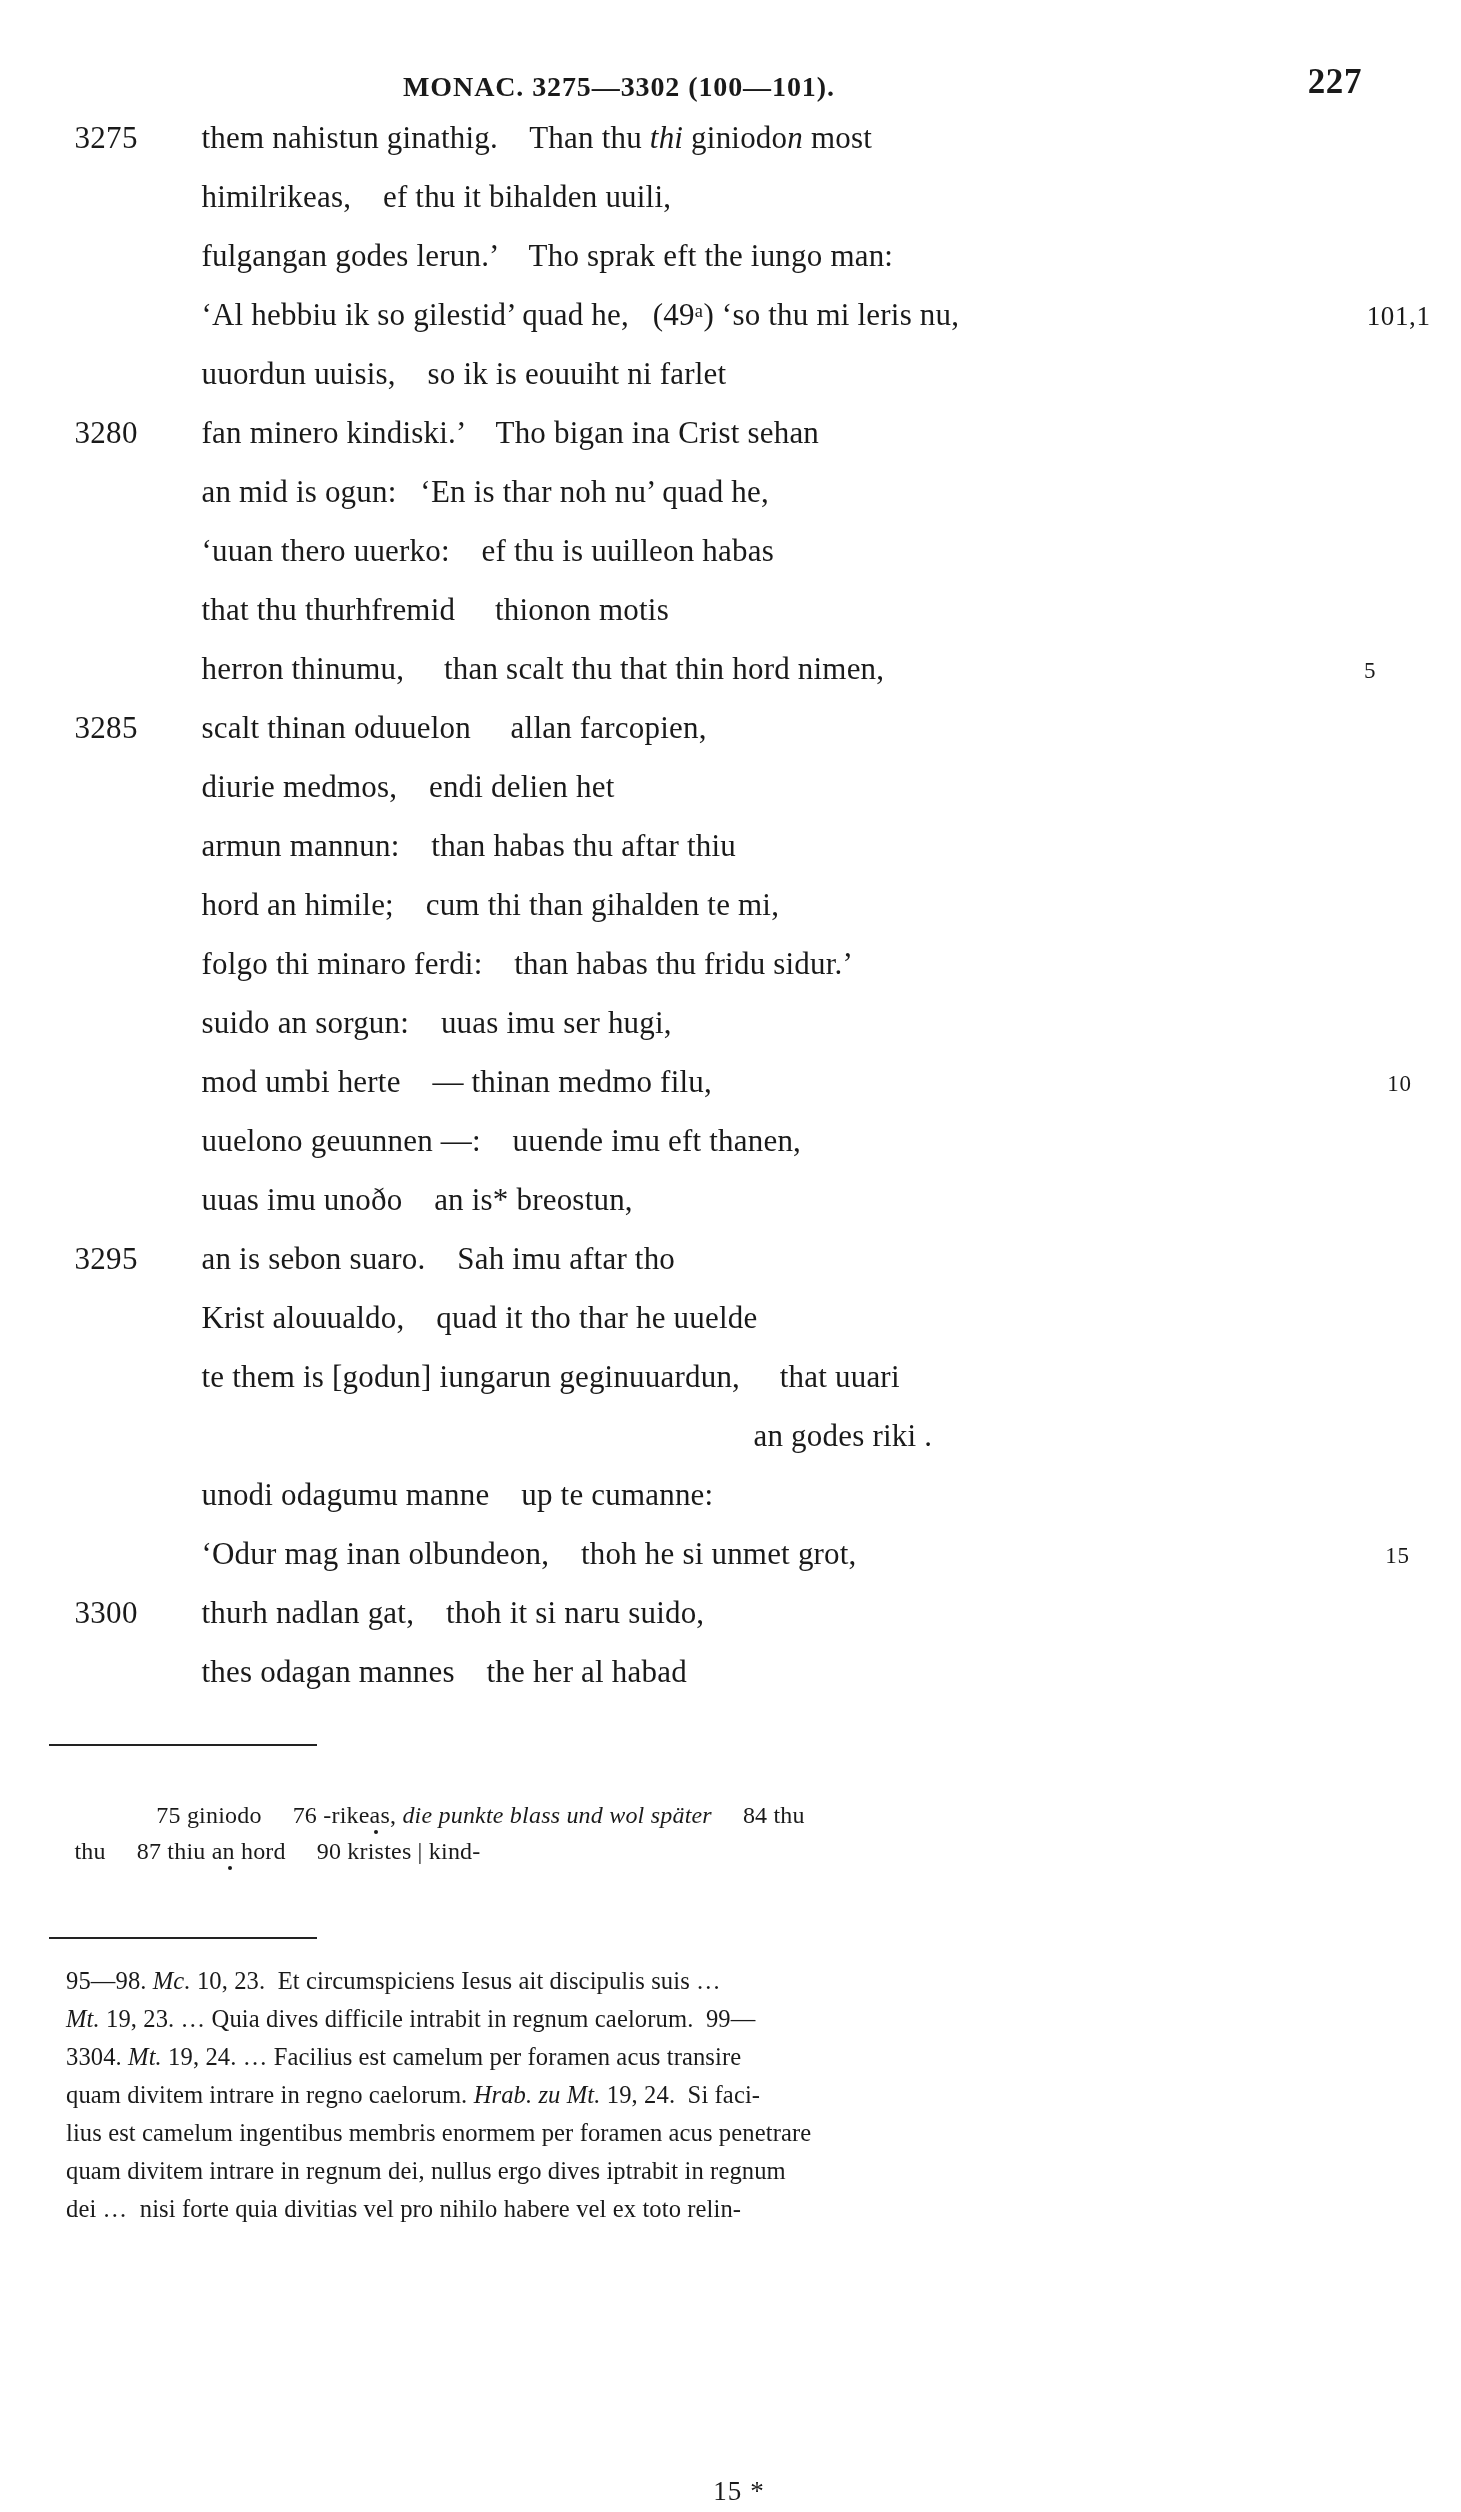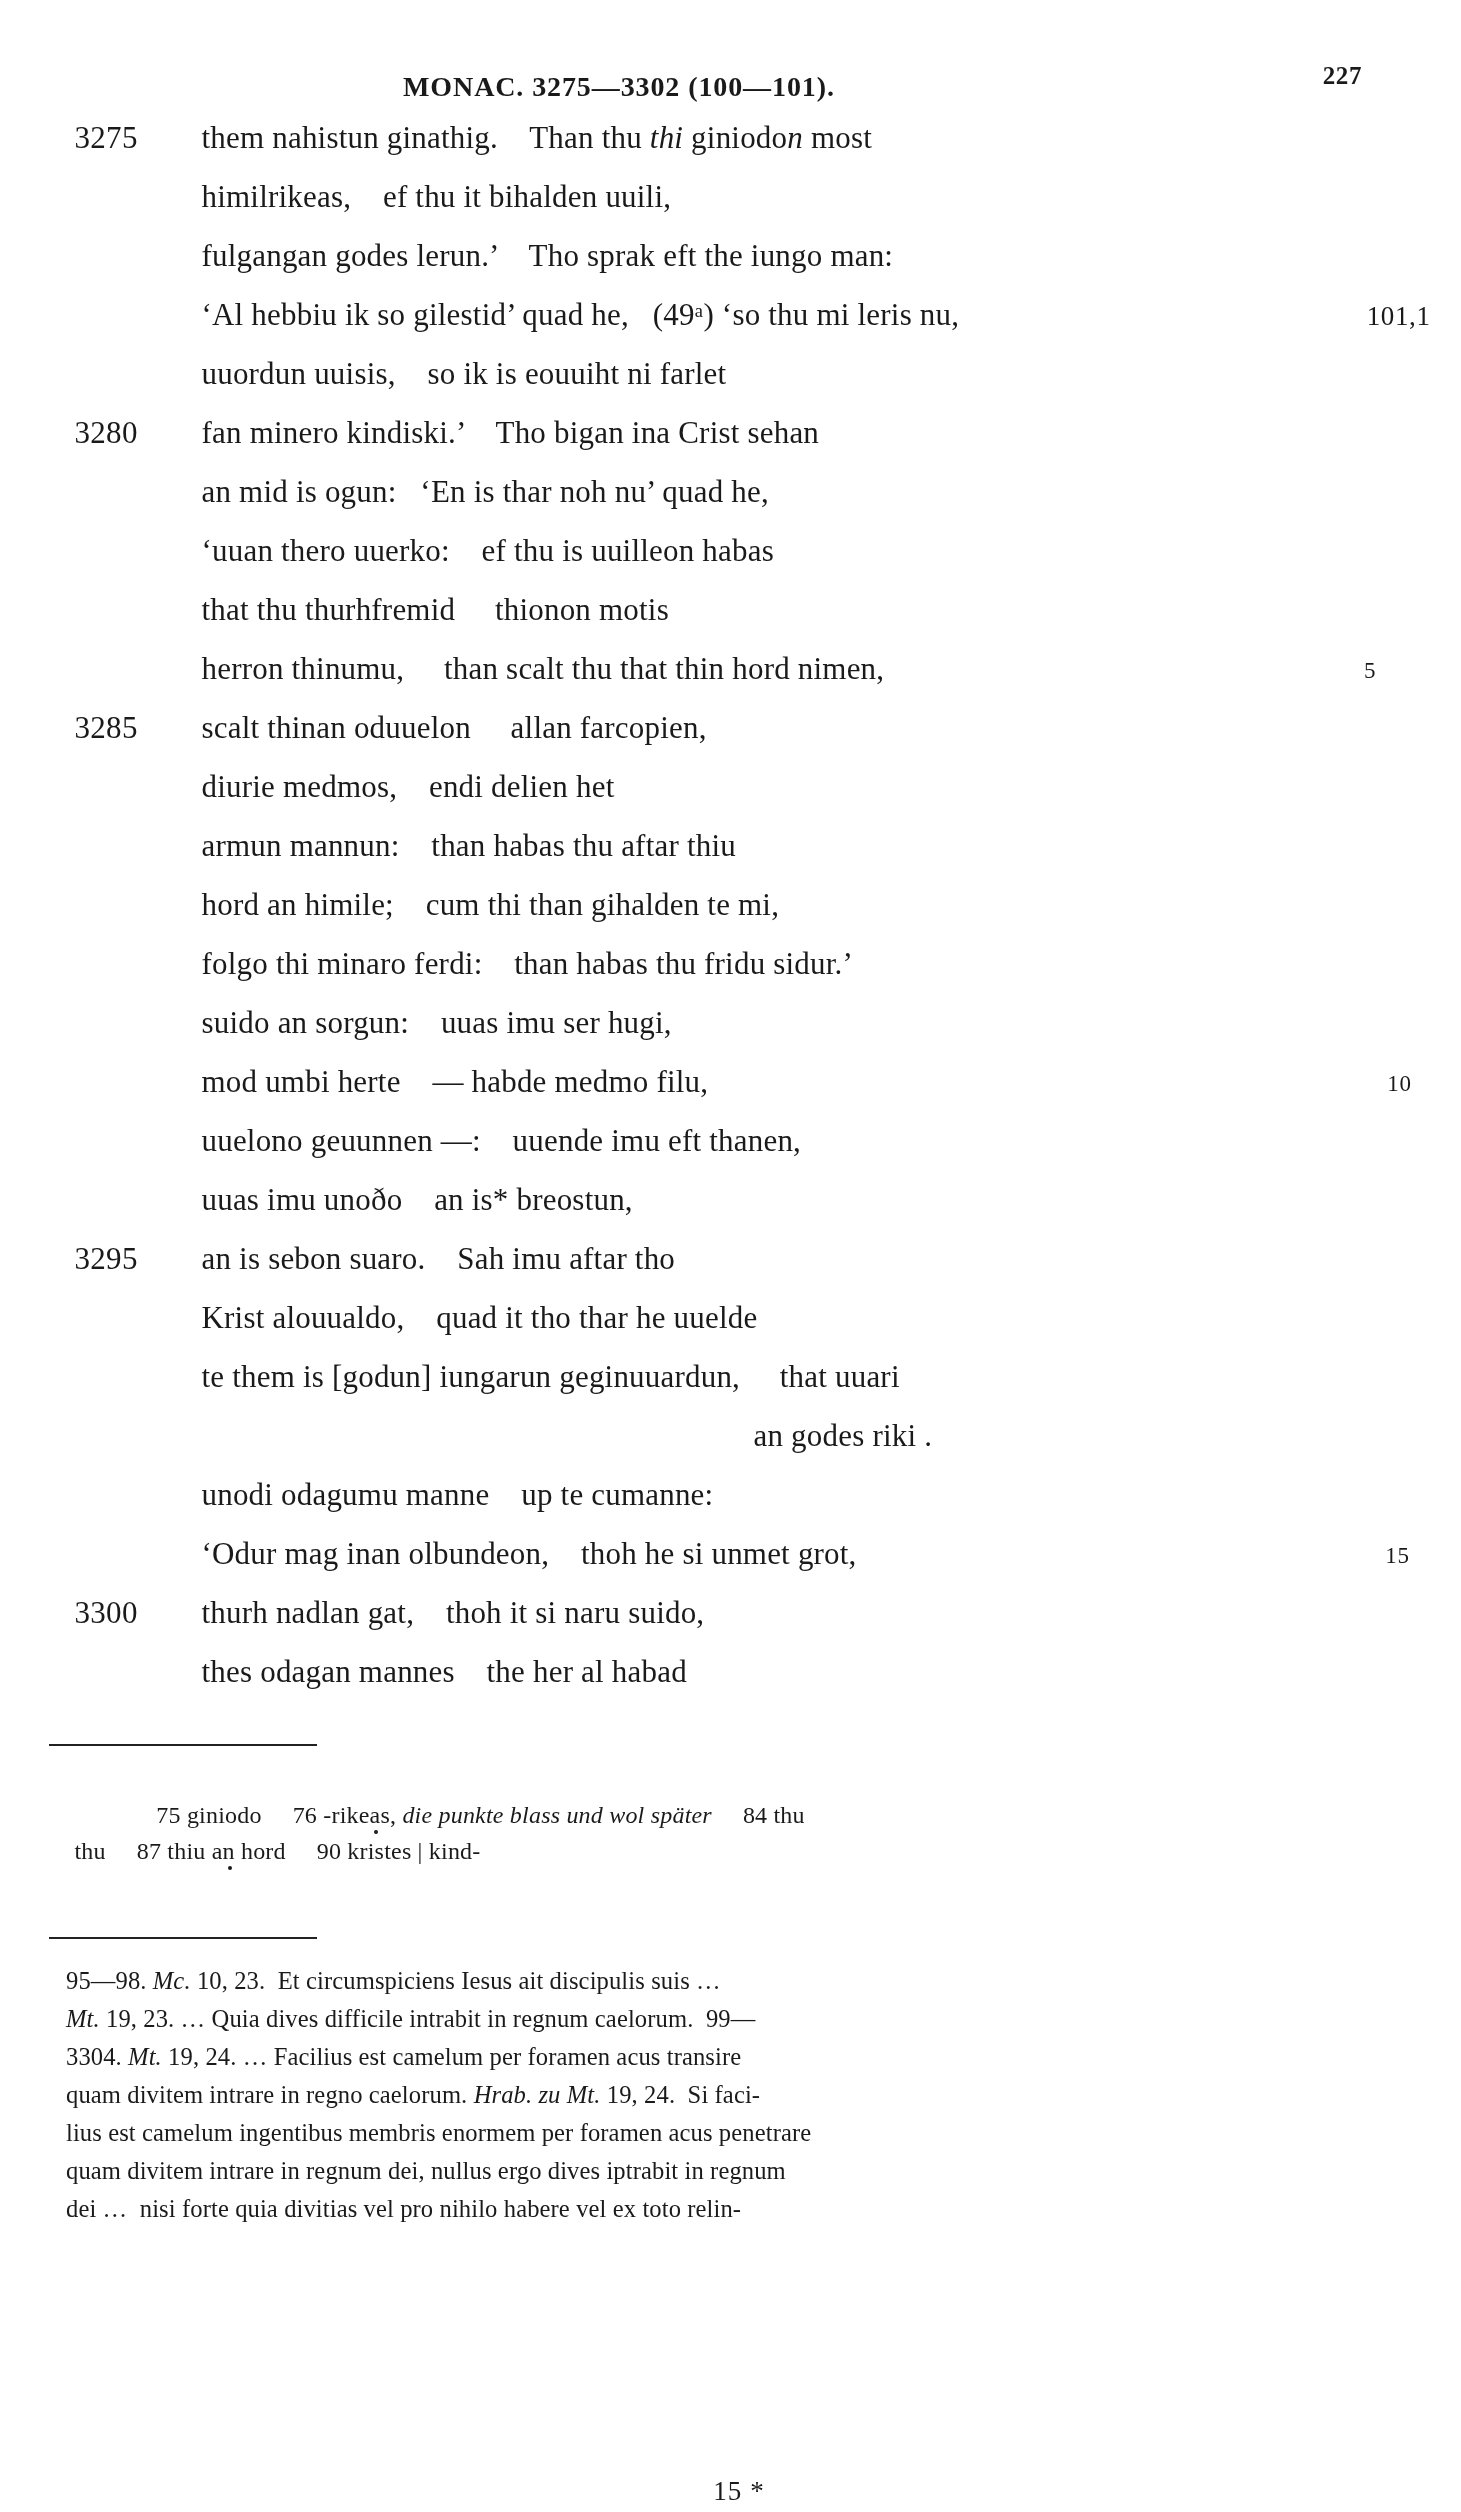--- a/index.html
+++ b/index.html
@@ -39,21 +39,21 @@
     top: 55px;
     font-size: 28px;
     font-weight: 700;
     letter-spacing: 0.9px;
     white-space: nowrap;
   }
   .runhead-page {
     position: absolute;
     right: 17px;
     top: 46px;
-    font-size: 25px;
+    font-size: 35px;
     font-weight: 700;
     letter-spacing: 0.6px;
   }
 
   
   .verse-block {
     position: relative;
     margin: 0 auto;
     width: 1313px;
     margin-top: 28.5px;
@@ -172,21 +172,21 @@
       <div class="vline"><span class="vnum"></span><span class="vtext"><span>an mid is ogun:   ‘En is thar noh nu’ quad he,</span></span></div>
       <div class="vline"><span class="vnum"></span><span class="vtext"><span>‘uuan thero uuerko:    ef thu is uuilleon habas</span></span></div>
       <div class="vline"><span class="vnum"></span><span class="vtext"><span>that thu thurhfremid     thionon motis</span></span></div>
       <div class="vline"><span class="vnum"></span><span class="vtext"><span>herron thinumu,     than scalt thu that thin hord nimen,</span></span><span class="vmarg m5">5</span></div>
       <div class="vline"><span class="vnum">3285</span><span class="vtext"><span>scalt thinan oduuelon     allan farcopien,</span></span></div>
       <div class="vline"><span class="vnum"></span><span class="vtext"><span>diurie medmos,    endi delien het</span></span></div>
       <div class="vline"><span class="vnum"></span><span class="vtext"><span>armun mannun:    than habas thu aftar thiu</span></span></div>
       <div class="vline"><span class="vnum"></span><span class="vtext"><span>hord an himile;    cum thi than gihalden te mi,</span></span></div>
       <div class="vline"><span class="vnum"></span><span class="vtext"><span>folgo thi minaro ferdi:    than habas thu fridu sidur.’</span></span></div>
       <div class="vline"><span class="vnum"></span><span class="vtext"><span>suido an sorgun:    uuas imu ser hugi,</span></span></div>
-      <div class="vline"><span class="vnum"></span><span class="vtext"><span>mod umbi herte    — habde medmo filu,</span></span><span class="vmarg m10">10</span></div>
+      <div class="vline"><span class="vnum"></span><span class="vtext"><span>mod umbi herte    — thinan medmo filu,</span></span><span class="vmarg m10">10</span></div>
       <div class="vline"><span class="vnum"></span><span class="vtext"><span>uuelono geuunnen —:    uuende imu eft thanen,</span></span></div>
       <div class="vline"><span class="vnum"></span><span class="vtext"><span>uuas imu unoðo    an is* breostun,</span></span></div>
       <div class="vline"><span class="vnum">3295</span><span class="vtext"><span>an is sebon suaro.    Sah imu aftar tho</span></span></div>
       <div class="vline"><span class="vnum"></span><span class="vtext"><span>Krist alouualdo,    quad it tho thar he uuelde</span></span></div>
       <div class="vline"><span class="vnum"></span><span class="vtext"><span>te them is [godun] iungarun geginuuardun,     that uuari</span></span></div>
       <div class="vline"><span class="vnum"></span><span class="vtext deep-indent"><span>an godes riki .</span></span></div>
       <div class="vline"><span class="vnum"></span><span class="vtext"><span>unodi odagumu manne    up te cumanne:</span></span></div>
       <div class="vline"><span class="vnum"></span><span class="vtext"><span>‘Odur mag inan olbundeon,    thoh he si unmet grot,</span></span><span class="vmarg m15">15</span></div>
       <div class="vline"><span class="vnum">3300</span><span class="vtext"><span>thurh nadlan gat,    thoh it si naru suido,</span></span></div>
       <div class="vline"><span class="vnum"></span><span class="vtext"><span>thes odagan mannes    the her al habad</span></span></div>

